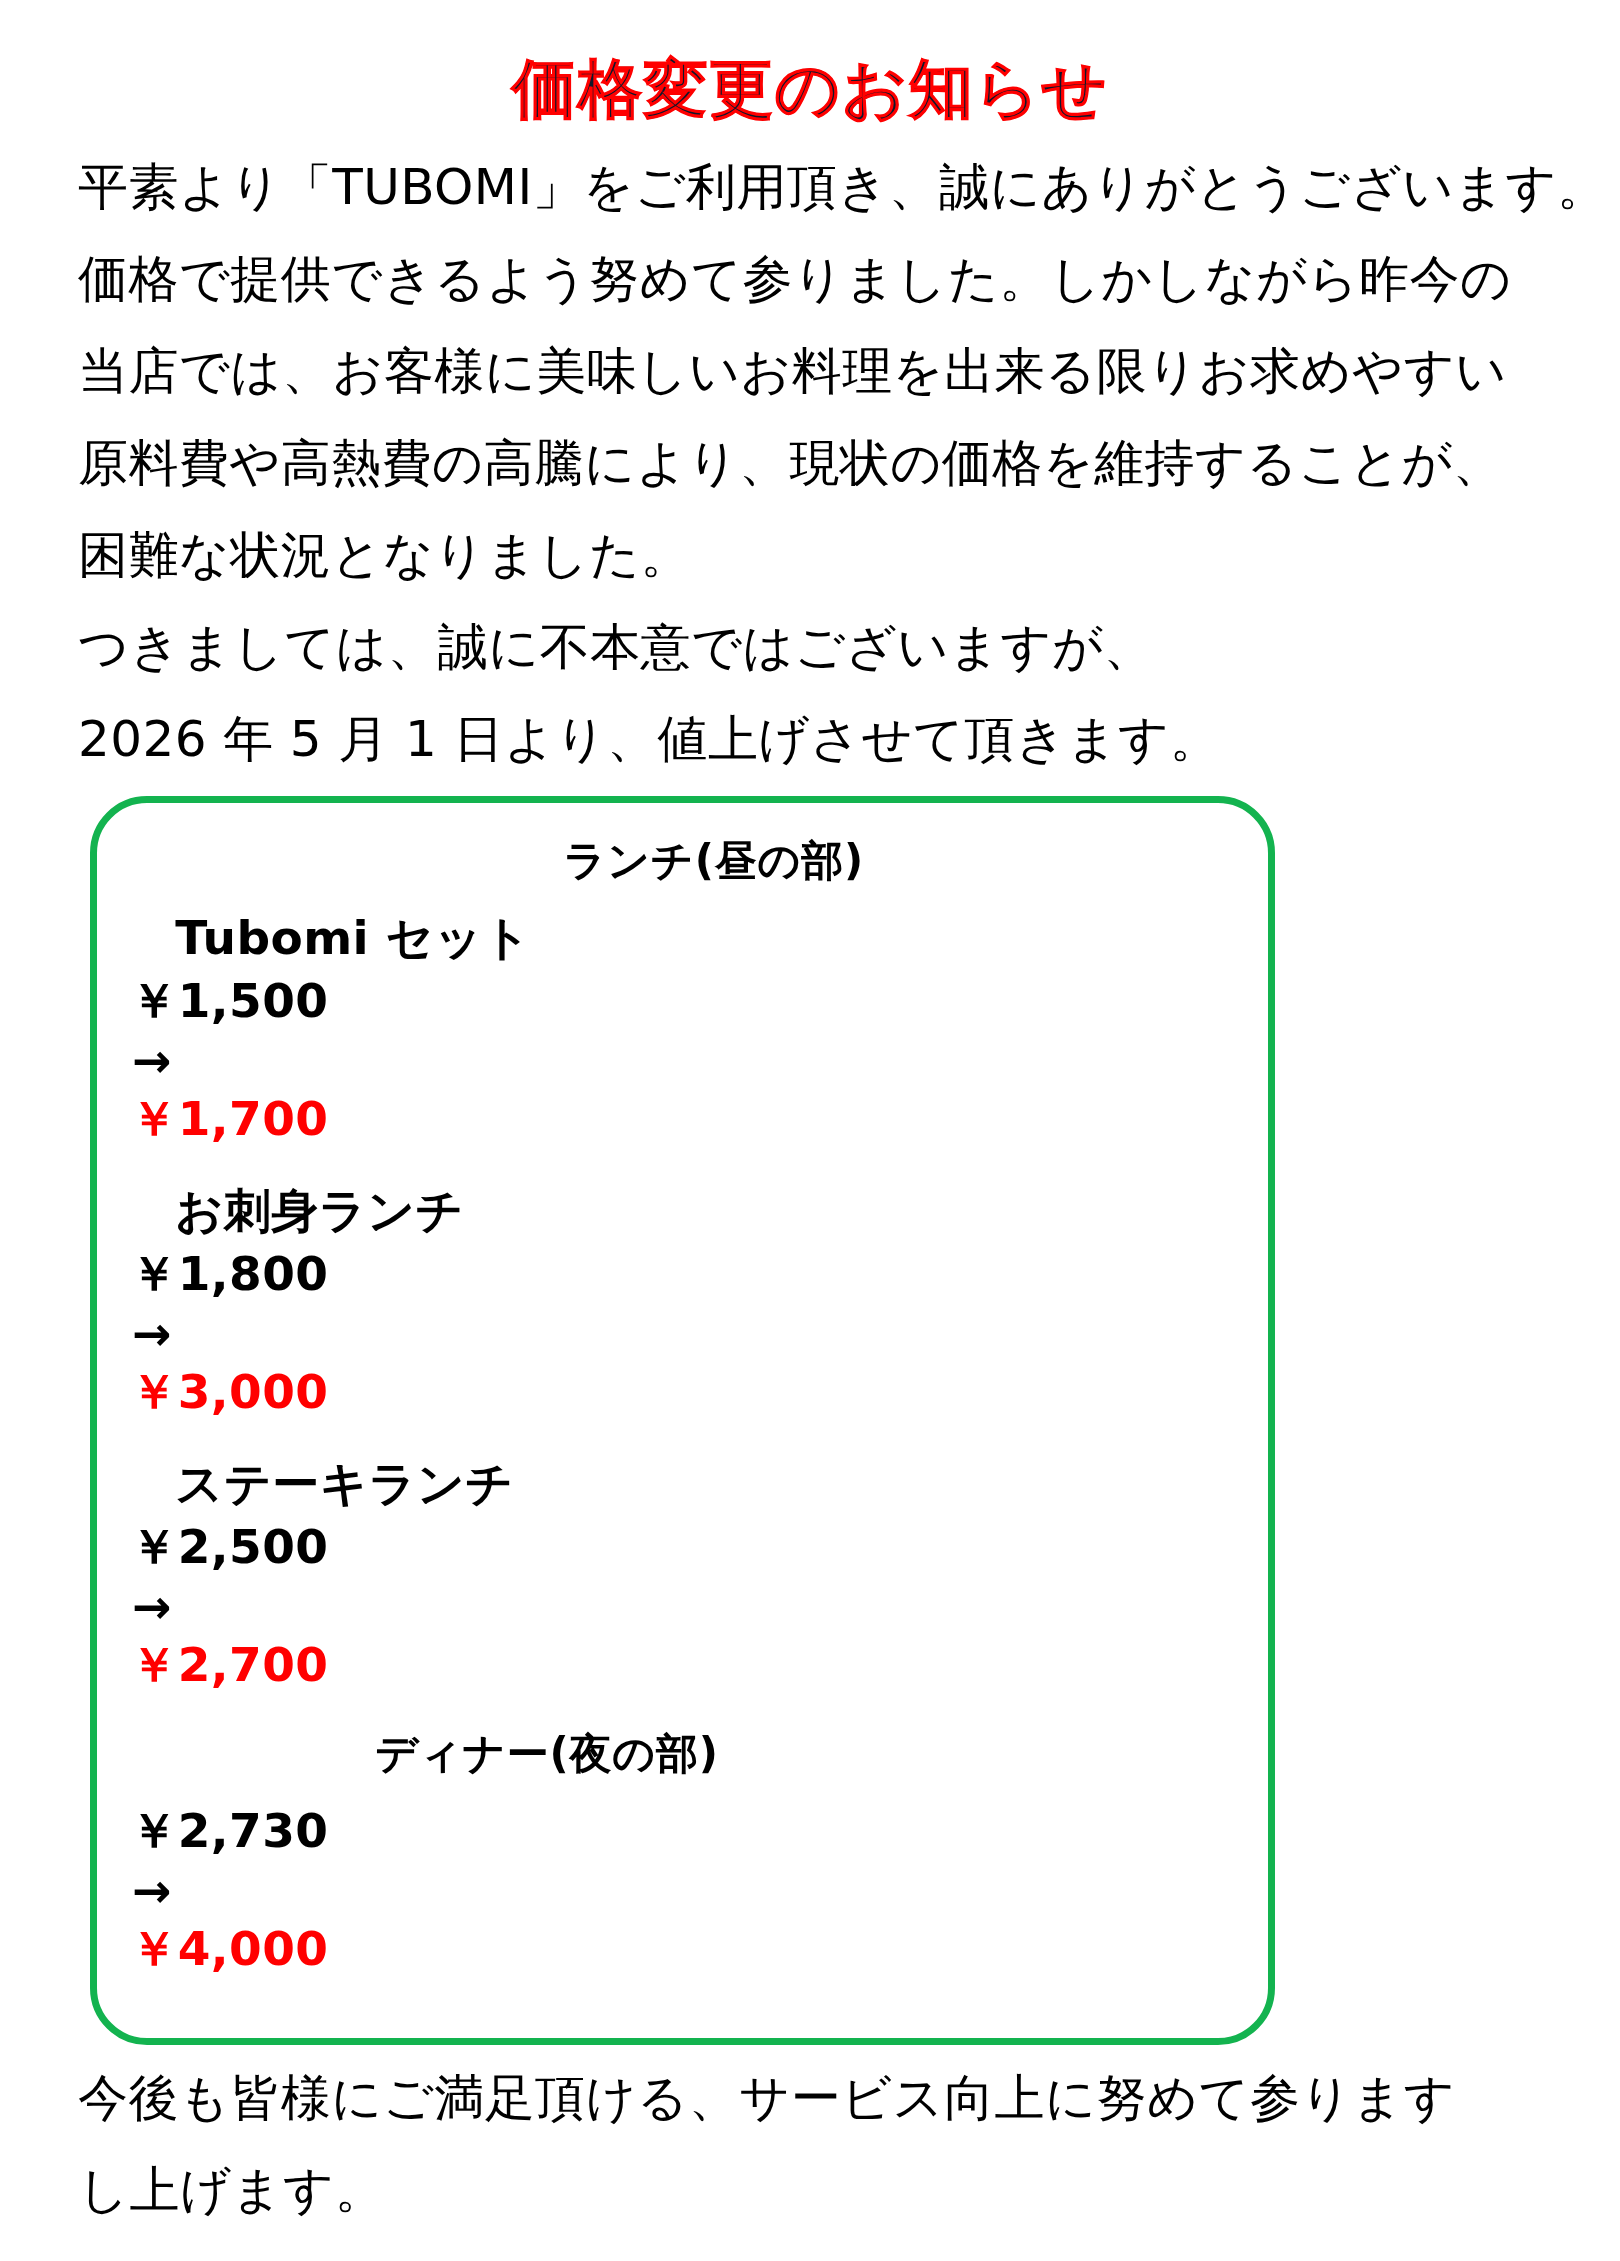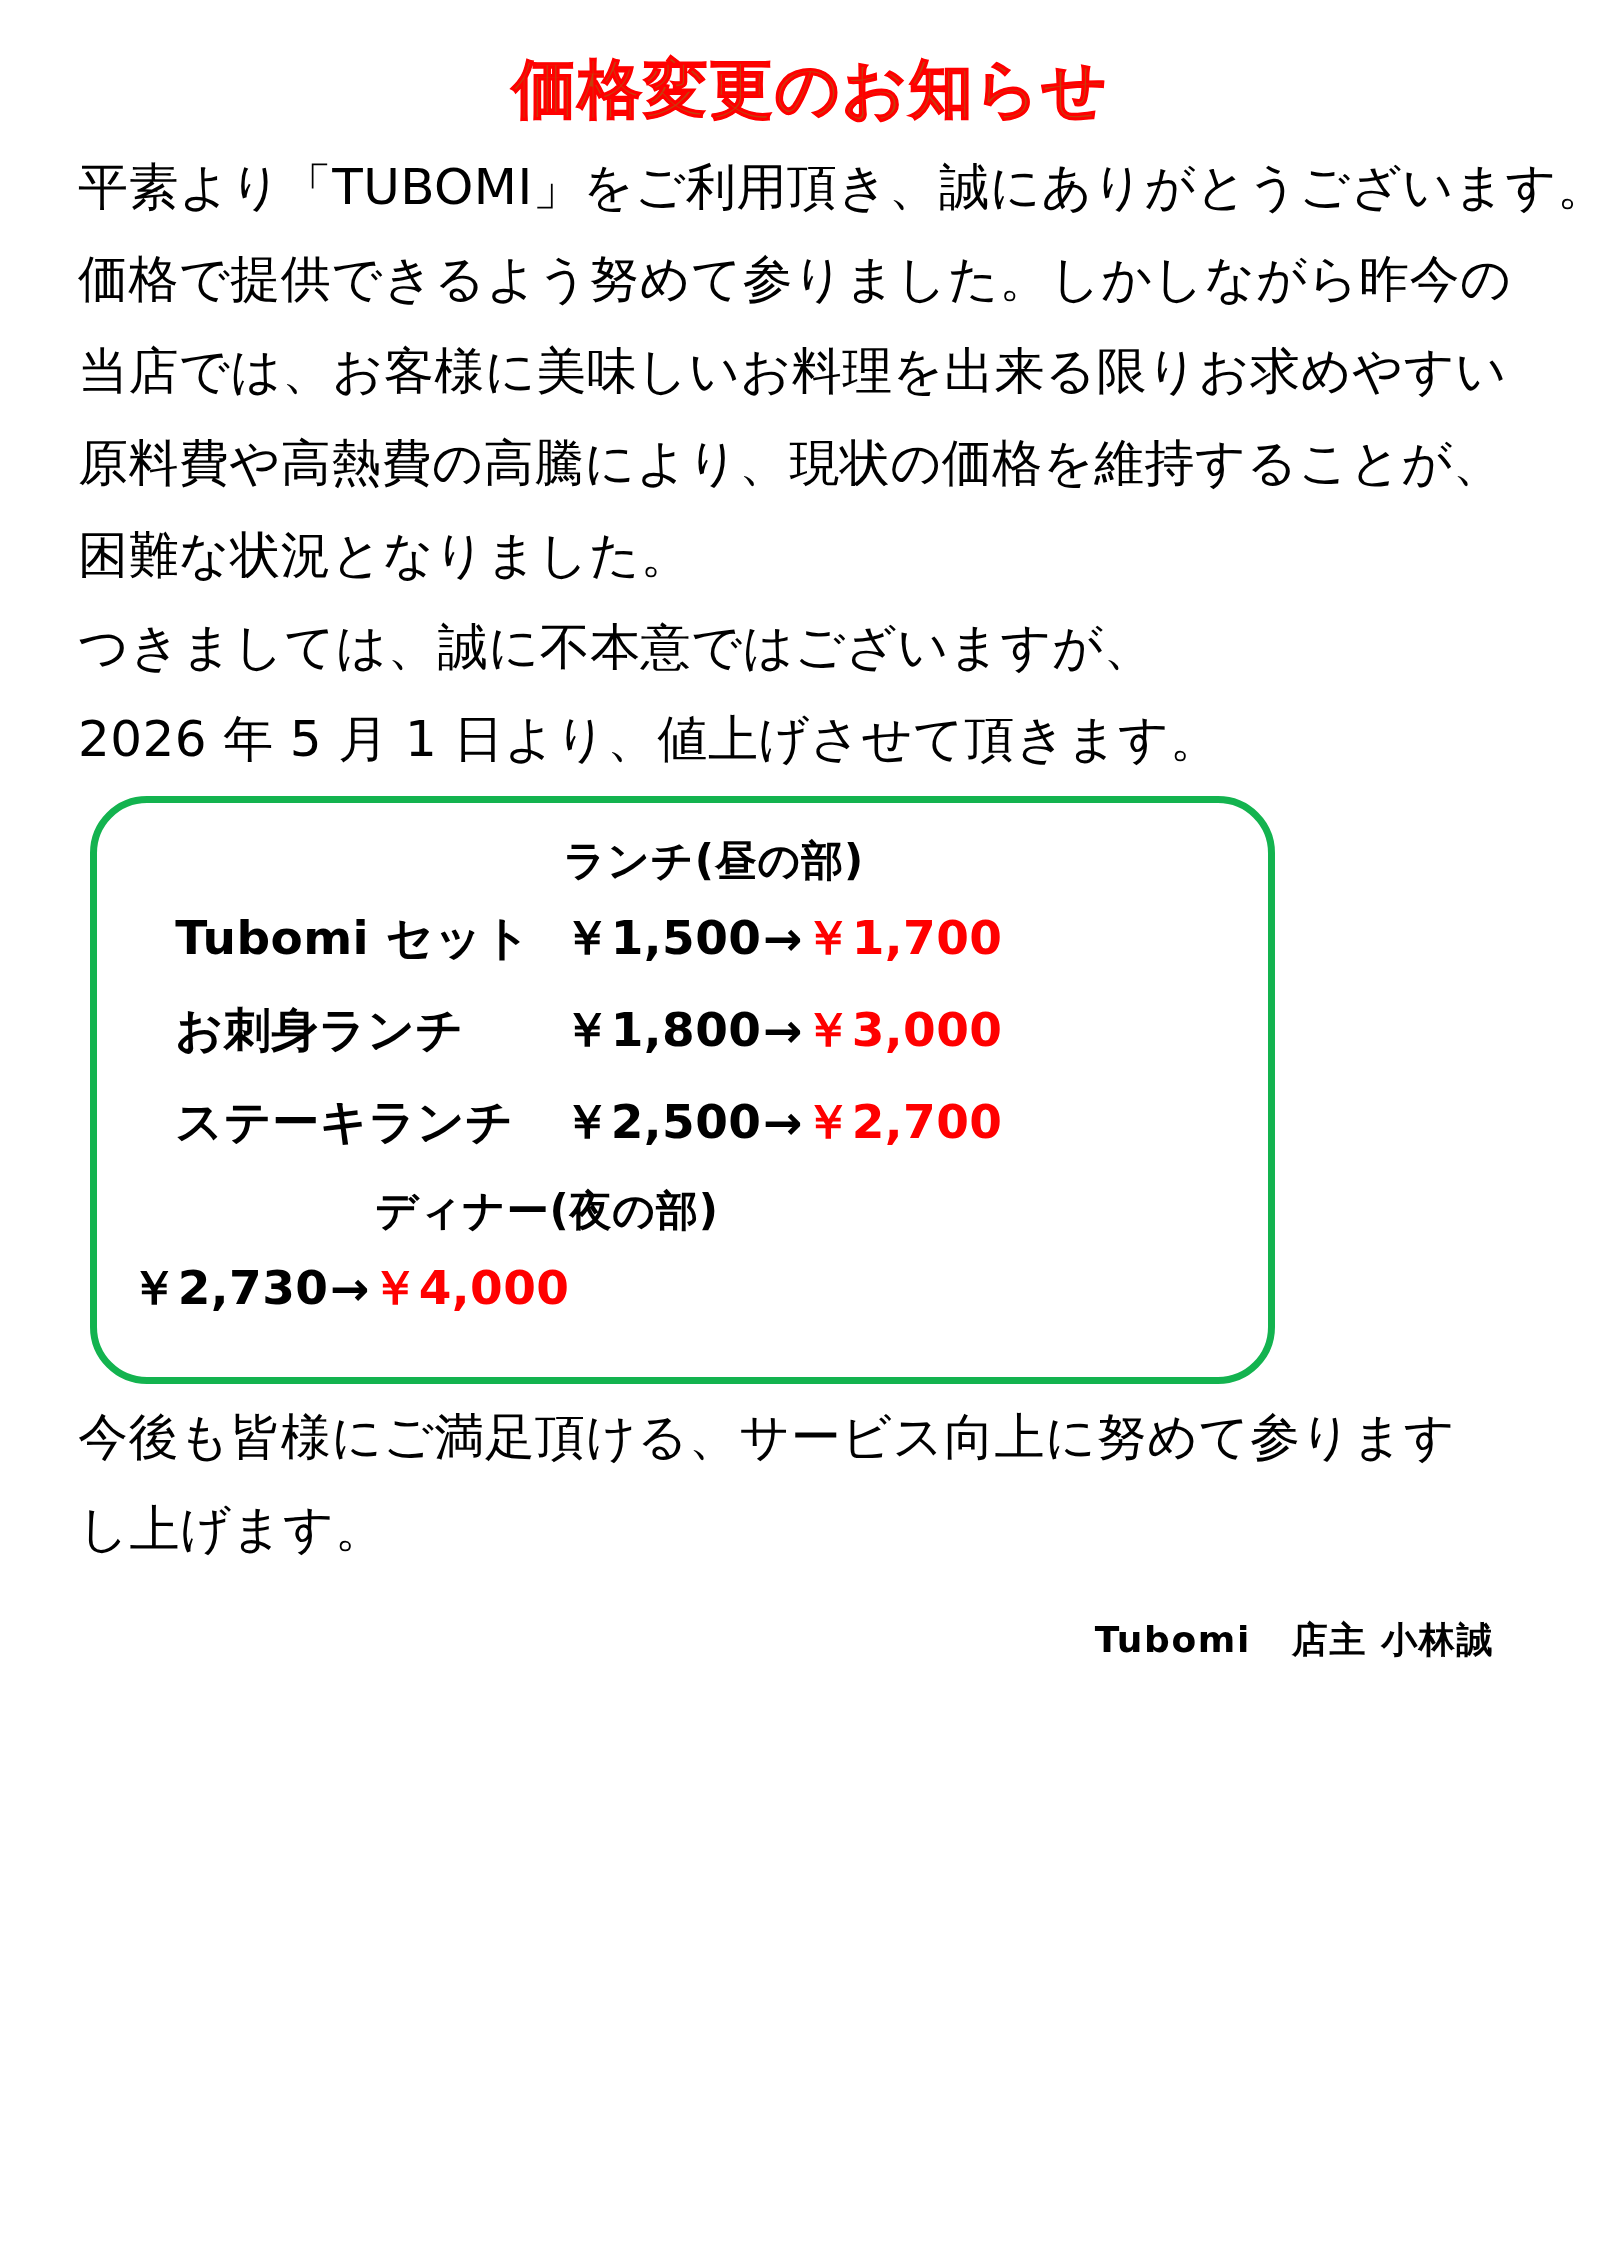--- a/index.html
+++ b/index.html
@@ -16,21 +16,21 @@
   }
   .page {
     position: relative;
     width: 1621px;
     height: 2261px;
     box-sizing: border-box;
     padding: 33px 78px 0 78px;
   }
   .doc-title {
     text-align: center;
-    color: #c2410c;
+    color: #0f172a;
     font-size: 64px;
     font-weight: 900;
     letter-spacing: 1.6px;
     line-height: 1.2;
     margin: 18px 0 24.5px 0;
     -webkit-text-stroke: 1.2px #ff0000;
   }
   .body-line {
     font-size: 50px;
     font-weight: 400;
@@ -56,25 +56,26 @@
     font-size: 42px;
     font-weight: 900;
     letter-spacing: 0.8px;
     margin: 4.9px 0 18px 0;
   }
   .head-lunch { padding-left: 433px; }
   .head-dinner { padding-left: 245px; }
 
   .price-row {
     display: flex;
-    align-items: center;
+    align-items: flex-start;
     font-size: 47px;
     font-weight: 900;
     margin: 0 0 29px 0;
     letter-spacing: 0.4px;
+    flex-direction: column;
   }
   .price-name {
     width: 433px;
     padding-left: 45px;
     box-sizing: border-box;
     white-space: nowrap;
   }
   .price-old {
     white-space: nowrap;
   }

